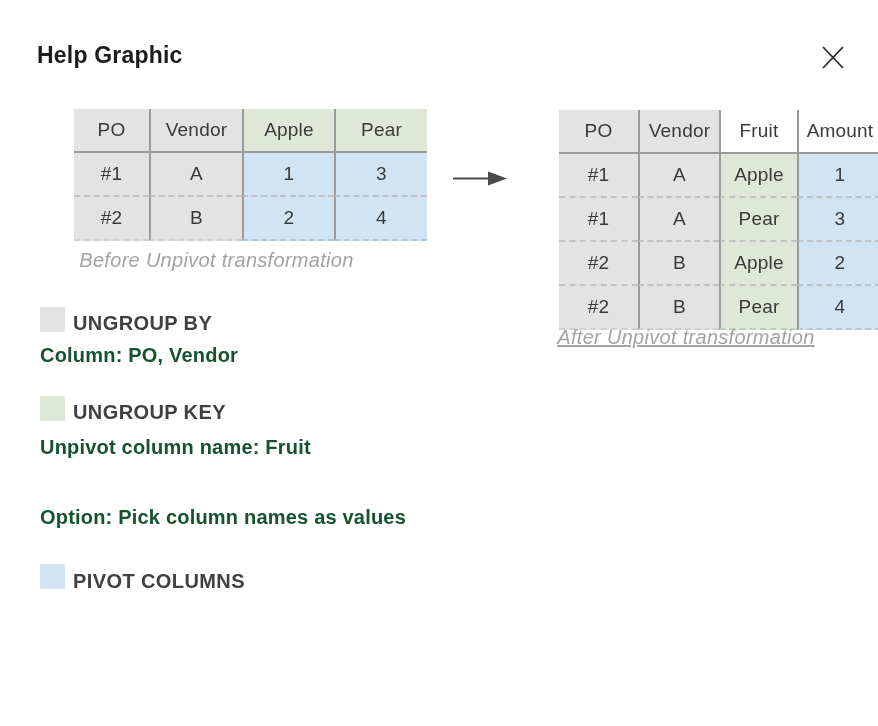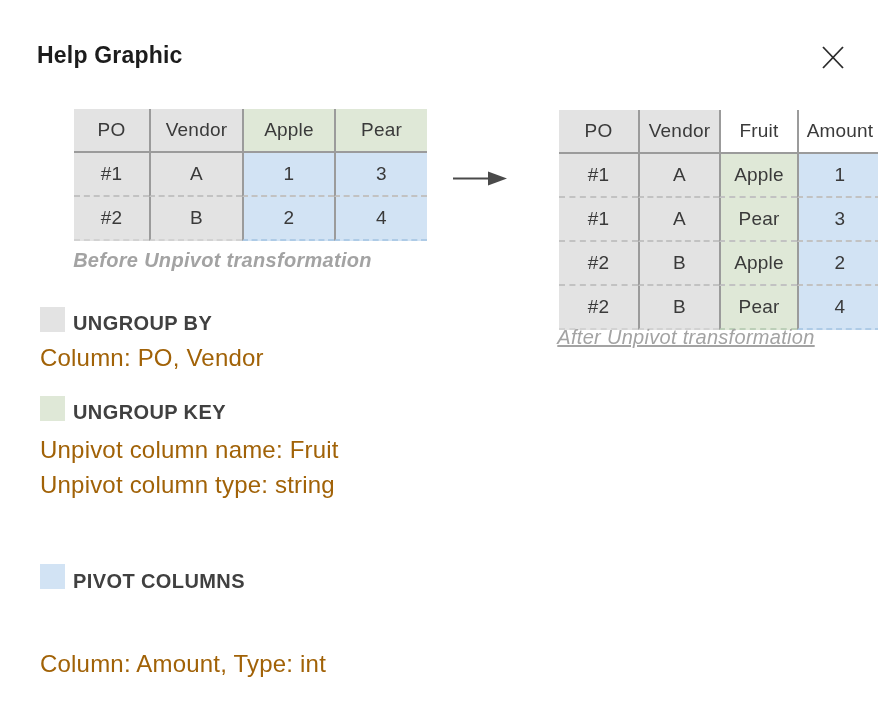--- a/index.html
+++ b/index.html
@@ -37,34 +37,35 @@
   .hd { border-bottom:2px solid #9b9b9b; }         
   .dr { border-bottom:2px dashed #c2c2c2; }        
   .db-gray  { border-bottom:2px dashed #d2d2d2; }  
   .db-green { border-bottom:2px dashed #bccfb8; }
   .db-blue  { border-bottom:2px dashed #aecbe6; }
 
   .caption {
     position:absolute; text-align:center; font-style:italic;
     font-size:20px; color:#a3a3a3; letter-spacing:0.3px;
   }
-  #before-caption { left:46px;  top:249px; width:353px;font-weight:bold; }
+  #before-caption { left:40px;  top:249px; width:353px; }
   #after-caption  { left:525px; top:326px; width:322px;text-decoration:underline; }
 
   .arrow { position:absolute; left:452px; top:170px; }
 
   
   .swatch { position:absolute; width:25px; height:25px; }
   .leg-title {
     position:absolute; font-size:20px; font-weight:bold; color:#404040;
     letter-spacing:0.4px;
   }
   .leg-line {
-    position:absolute; left:40px; font-size:24px; color:#a16207;
+    position:absolute; left:40px; font-size:20px; color:#14532d;
     letter-spacing:0.2px;
+    font-weight:bold;
   }
 </style>
 </head>
 <body>
 
 <div id="canvas">
 
   <div class="dlg-title">Help Graphic</div>
   <button class="close-btn" aria-label="Close">
     <span style="display:flex;">
@@ -128,19 +129,18 @@
   </div>
   <div id="after-caption" class="caption">After Unpivot transformation</div>
 
   <div class="swatch bg-gray" style="left:40px; top:307px;"></div>
   <div class="leg-title" style="left:73px; top:312px;">UNGROUP BY</div>
   <div class="leg-line" style="top:344px;">Column: PO, Vendor</div>
 
   <div class="swatch bg-green" style="left:40px; top:396px;"></div>
   <div class="leg-title" style="left:73px; top:401px;">UNGROUP KEY</div>
   <div class="leg-line" style="top:436px;">Unpivot column name: Fruit</div>
-  <div class="leg-line" style="top:471px;">Unpivot column type: string</div>
+  <div class="leg-line" style="top:506px;">Option: Pick column names as values</div>
 
   <div class="swatch bg-blue" style="left:40px; top:564px;"></div>
   <div class="leg-title" style="left:73px; top:570px;">PIVOT COLUMNS</div>
-  <div class="leg-line" style="top:650px;">Column: Amount, Type: int</div>
 
 </div>
 
 </body></html>

